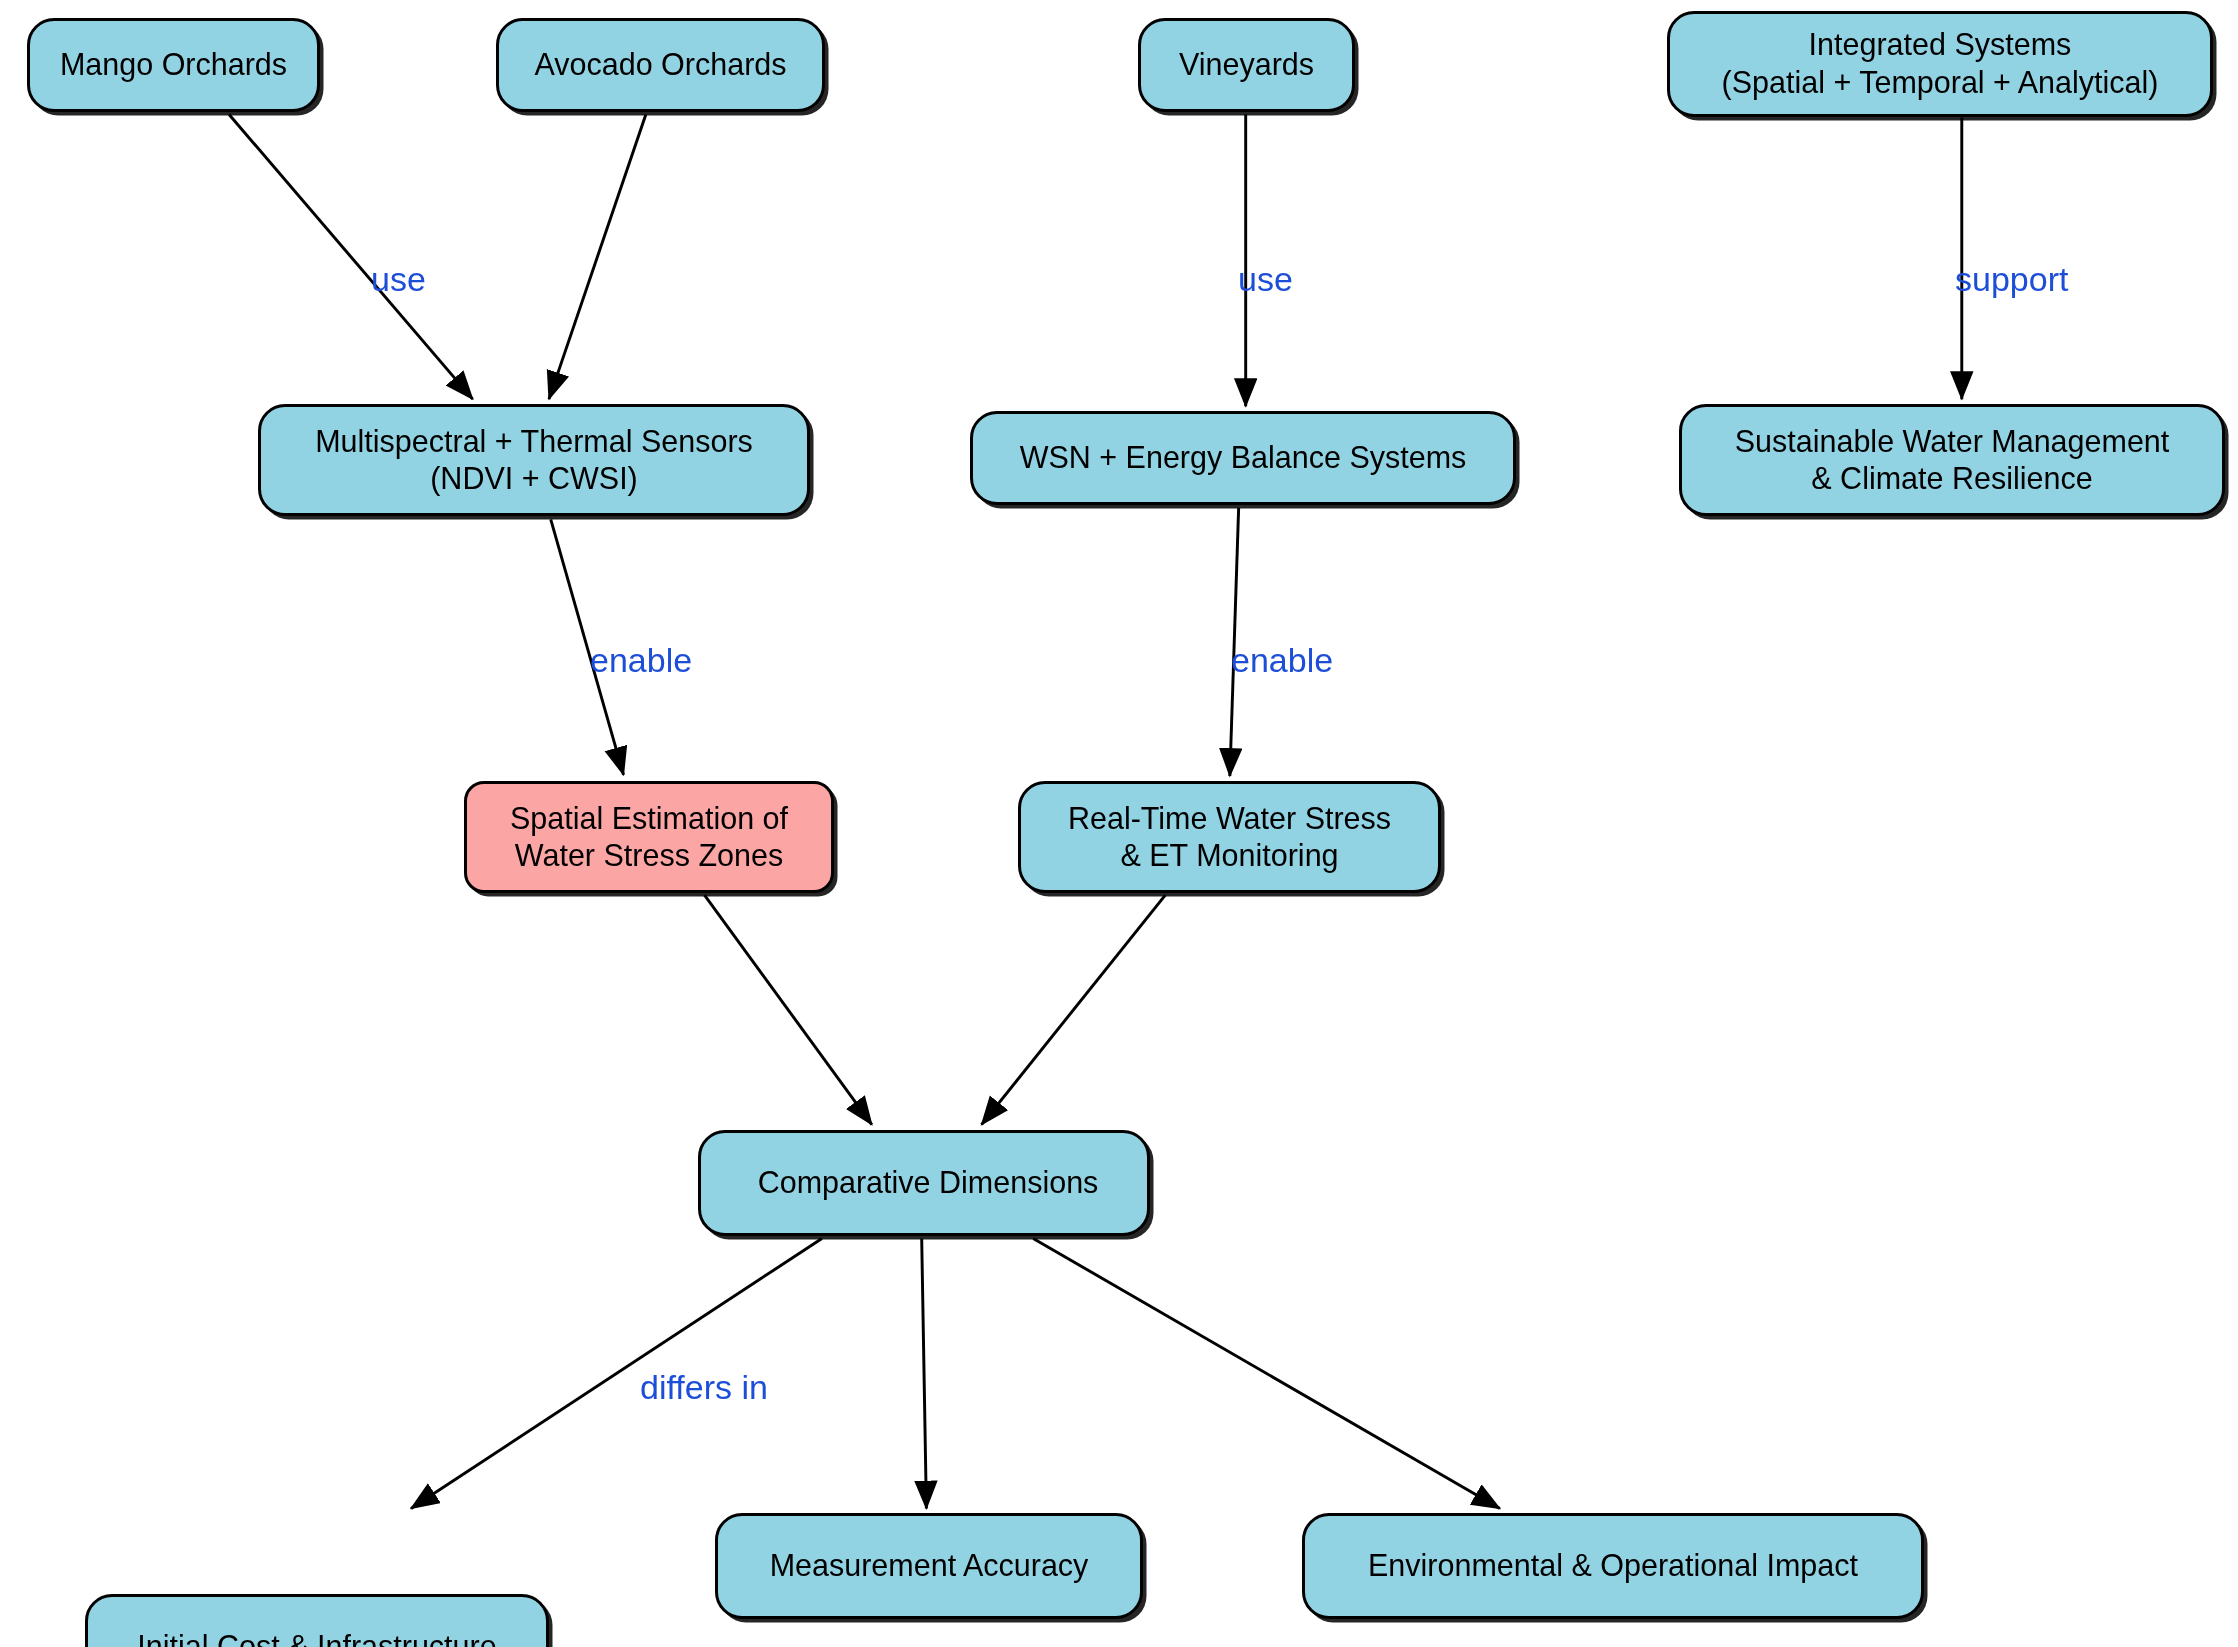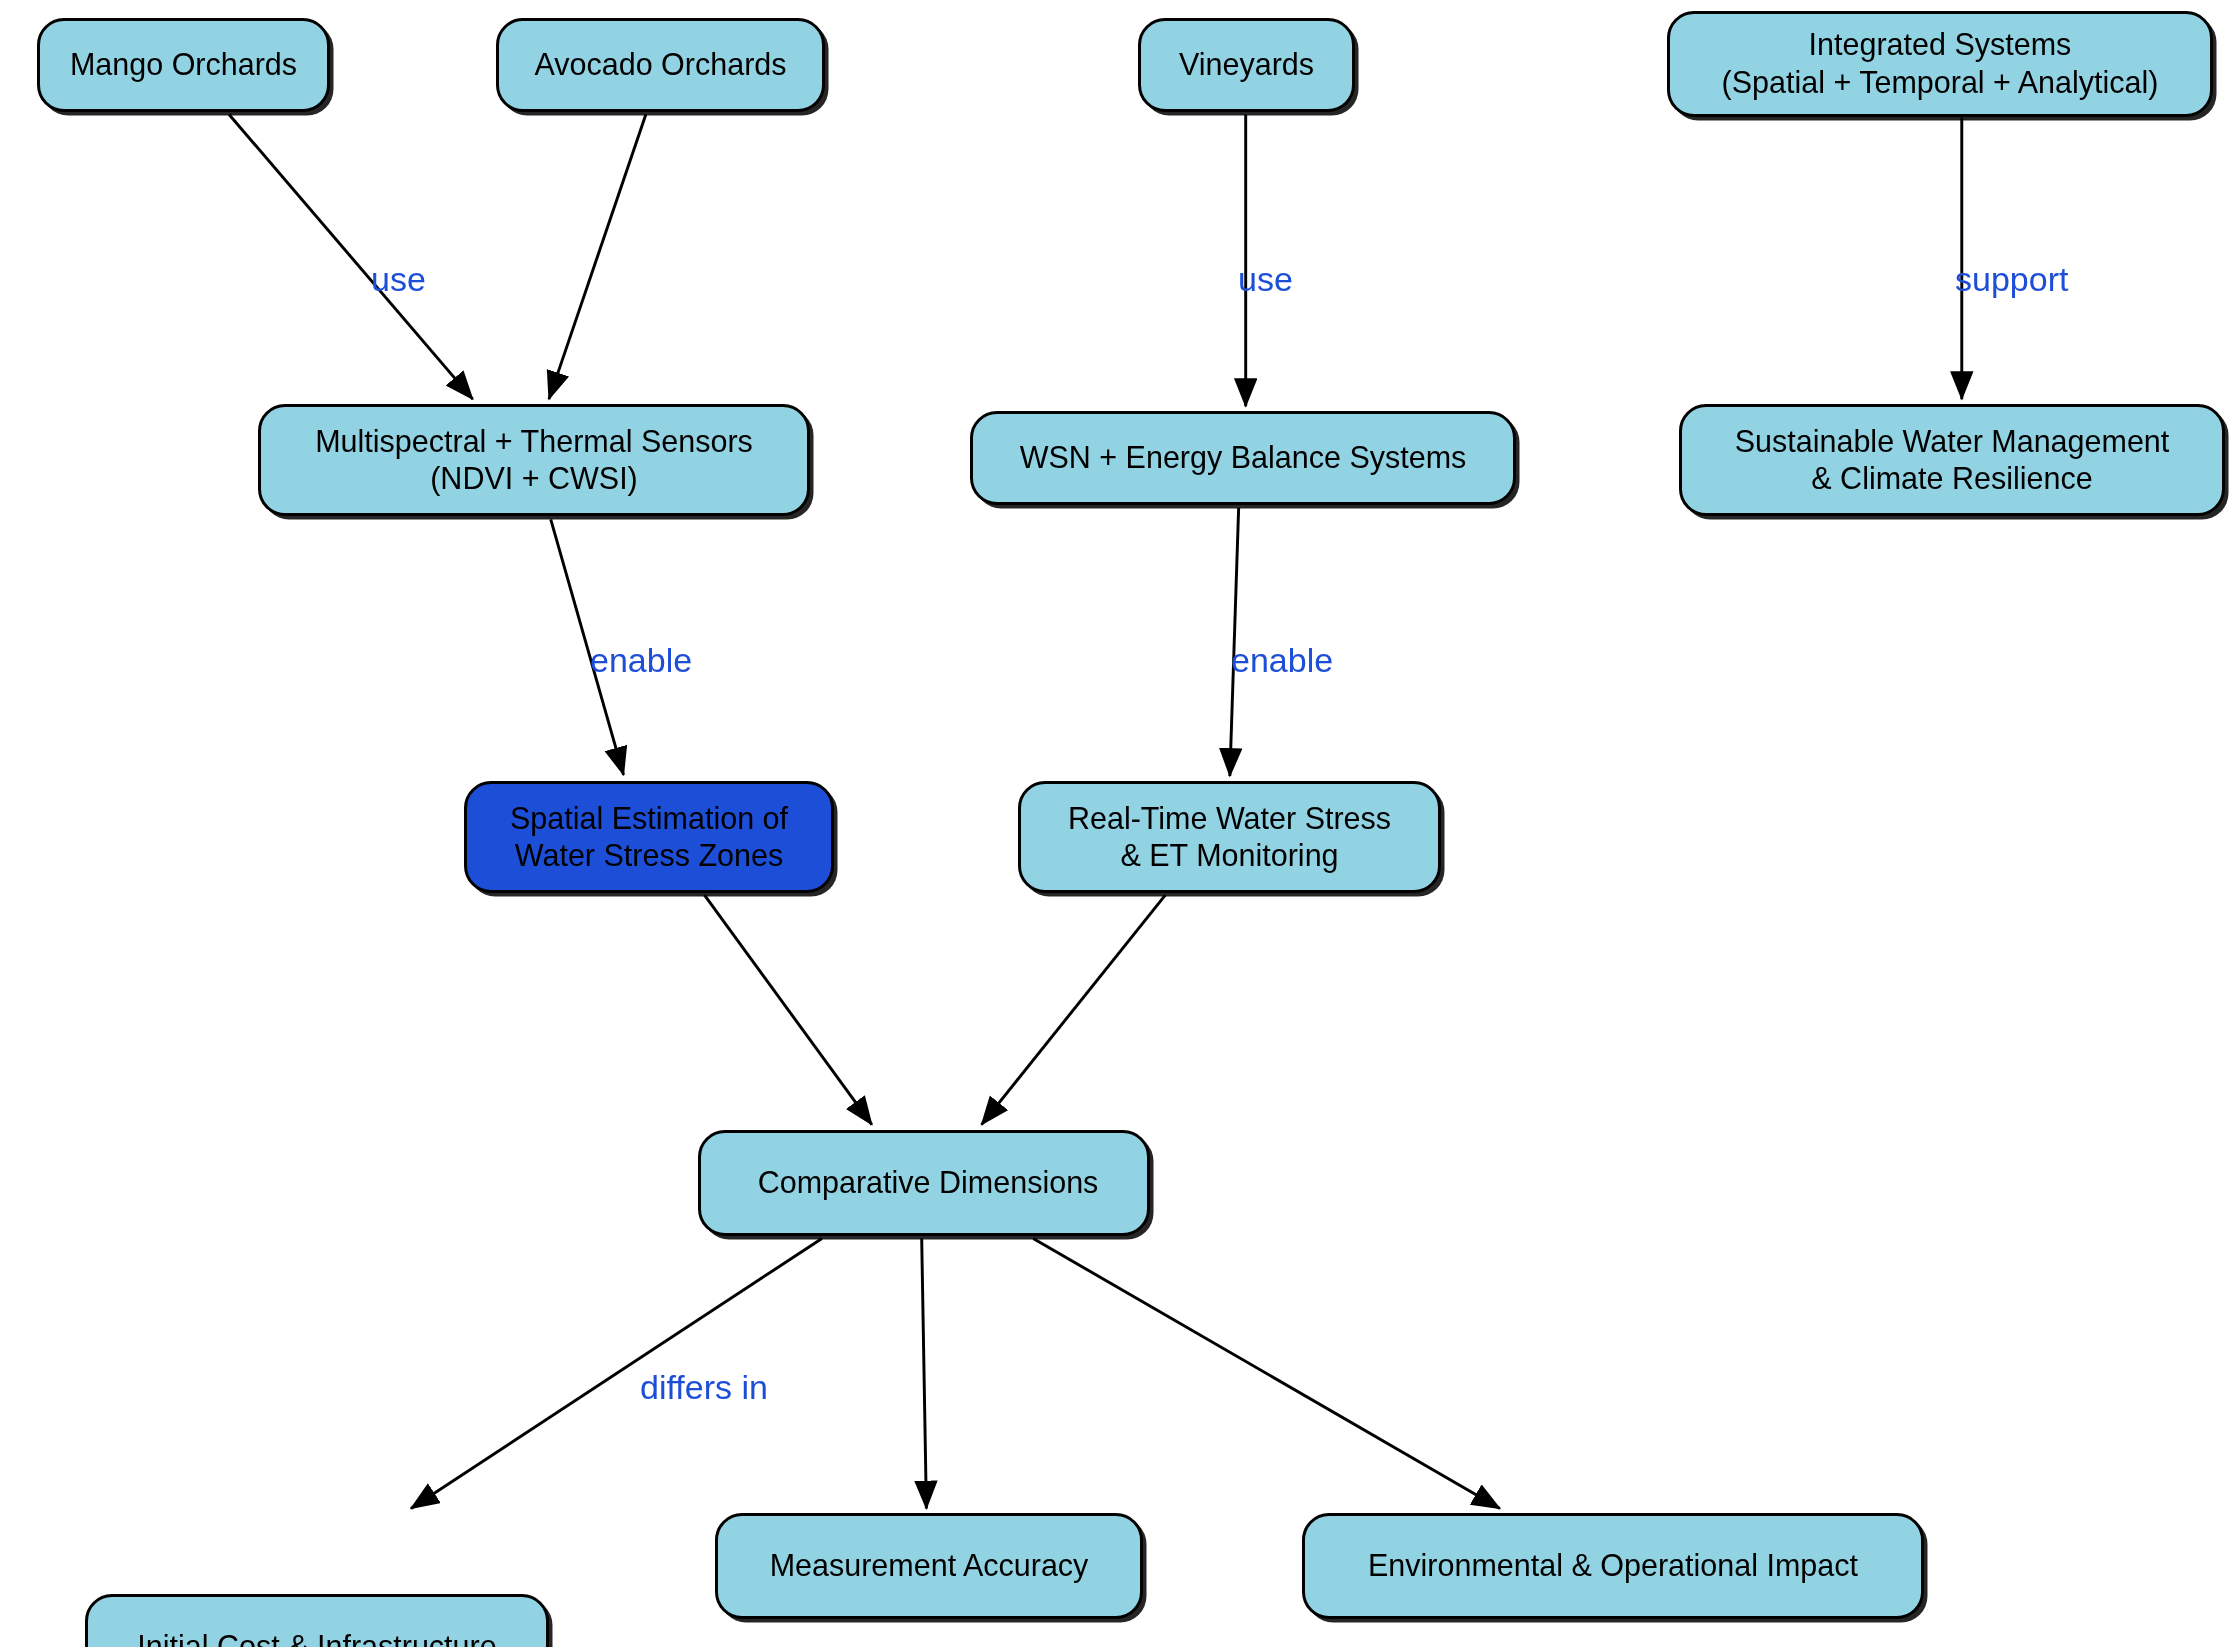--- a/index.html
+++ b/index.html
@@ -68,31 +68,31 @@
         <line x1="938" y1="885" x2="1062" y2="1320" stroke="#000000" stroke-width="5" marker-end="url(#arrowhead)"></line>
         <line x1="2110" y1="865" x2="2095" y2="1322" stroke="#000000" stroke-width="5" marker-end="url(#arrowhead)"></line>
         <line x1="1200" y1="1525" x2="1485" y2="1916" stroke="#000000" stroke-width="5" marker-end="url(#arrowhead)"></line>
         <line x1="1985" y1="1525" x2="1672" y2="1916" stroke="#000000" stroke-width="5" marker-end="url(#arrowhead)"></line>
         <line x1="1400" y1="2110" x2="700" y2="2570" stroke="#000000" stroke-width="5" marker-end="url(#arrowhead)"></line>
         <line x1="1570" y1="2110" x2="1578" y2="2570" stroke="#000000" stroke-width="5" marker-end="url(#arrowhead)"></line>
         <line x1="1760" y1="2110" x2="2555" y2="2570" stroke="#000000" stroke-width="5" marker-end="url(#arrowhead)"></line>
       </g>
   </svg>
   <div id="nodes-group">
-      <div class="node" style="left: 37px; top: 17.6px; width: 293px; height: 94px; background: rgb(146, 211, 227); border-color: rgb(0, 0, 0); color: rgb(0, 0, 0);"><span>Mango Orchards</span></div>
+      <div class="node" style="left: 27px; top: 17.6px; width: 293px; height: 94px; background: rgb(146, 211, 227); border-color: rgb(0, 0, 0); color: rgb(0, 0, 0);"><span>Mango Orchards</span></div>
       <div class="node" style="left: 496px; top: 17.6px; width: 329px; height: 94px; background: rgb(146, 211, 227); border-color: rgb(0, 0, 0); color: rgb(0, 0, 0);"><span>Avocado Orchards</span></div>
       <div class="node" style="left: 1138px; top: 17.6px; width: 217px; height: 94px; background: rgb(146, 211, 227); border-color: rgb(0, 0, 0); color: rgb(0, 0, 0);"><span>Vineyards</span></div>
       <div class="node" style="left: 1667px; top: 10.6px; width: 546px; height: 106px; background: rgb(146, 211, 227); border-color: rgb(0, 0, 0); color: rgb(0, 0, 0);"><span>Integrated Systems
 (Spatial + Temporal + Analytical)</span></div>
       <div class="node" style="left: 258px; top: 404px; width: 552px; height: 112px; background: rgb(146, 211, 227); border-color: rgb(0, 0, 0); color: rgb(0, 0, 0);"><span>Multispectral + Thermal Sensors
 (NDVI + CWSI)</span></div>
       <div class="node" style="left: 970px; top: 411px; width: 546px; height: 94px; background: rgb(146, 211, 227); border-color: rgb(0, 0, 0); color: rgb(0, 0, 0);"><span>WSN + Energy Balance Systems</span></div>
       <div class="node" style="left: 1679px; top: 404px; width: 546px; height: 112px; background: rgb(146, 211, 227); border-color: rgb(0, 0, 0); color: rgb(0, 0, 0);"><span>Sustainable Water Management
 &amp; Climate Resilience</span></div>
-      <div class="node" style="left: 464px; top: 781px; width: 370px; height: 112px; background: #1d4ed8; border-color: rgb(0, 0, 0); color: rgb(0, 0, 0);"><span>Spatial Estimation of
+      <div class="node" style="left: 464px; top: 781px; width: 370px; height: 112px; background: #fca5a5; border-color: rgb(0, 0, 0); color: rgb(0, 0, 0); border-radius: 20px;"><span>Spatial Estimation of
 Water Stress Zones</span></div>
       <div class="node" style="left: 1018px; top: 781px; width: 423px; height: 112px; background: rgb(146, 211, 227); border-color: rgb(0, 0, 0); color: rgb(0, 0, 0);"><span>Real-Time Water Stress
 &amp; ET Monitoring</span></div>
       <div class="node" style="left: 698px; top: 1130px; width: 452px; height: 106px; background: rgb(146, 211, 227); border-color: rgb(0, 0, 0); color: rgb(0, 0, 0); padding-left: 8px;"><span>Comparative Dimensions</span></div>
       <div class="node" style="left: 85px; top: 1594px; width: 464px; height: 106px; background: rgb(146, 211, 227); border-color: rgb(0, 0, 0); color: rgb(0, 0, 0);"><span>Initial Cost &amp; Infrastructure</span></div>
       <div class="node" style="left: 715px; top: 1513px; width: 428px; height: 106px; background: rgb(146, 211, 227); border-color: rgb(0, 0, 0); color: rgb(0, 0, 0);"><span>Measurement Accuracy</span></div>
       <div class="node" style="left: 1302px; top: 1513px; width: 622px; height: 106px; background: rgb(146, 211, 227); border-color: rgb(0, 0, 0); color: rgb(0, 0, 0);"><span>Environmental &amp; Operational Impact</span></div>
     </div>
   <div id="labels-group">
       <div class="edge-label" style="left: 371px; top: 260px;">use</div>

